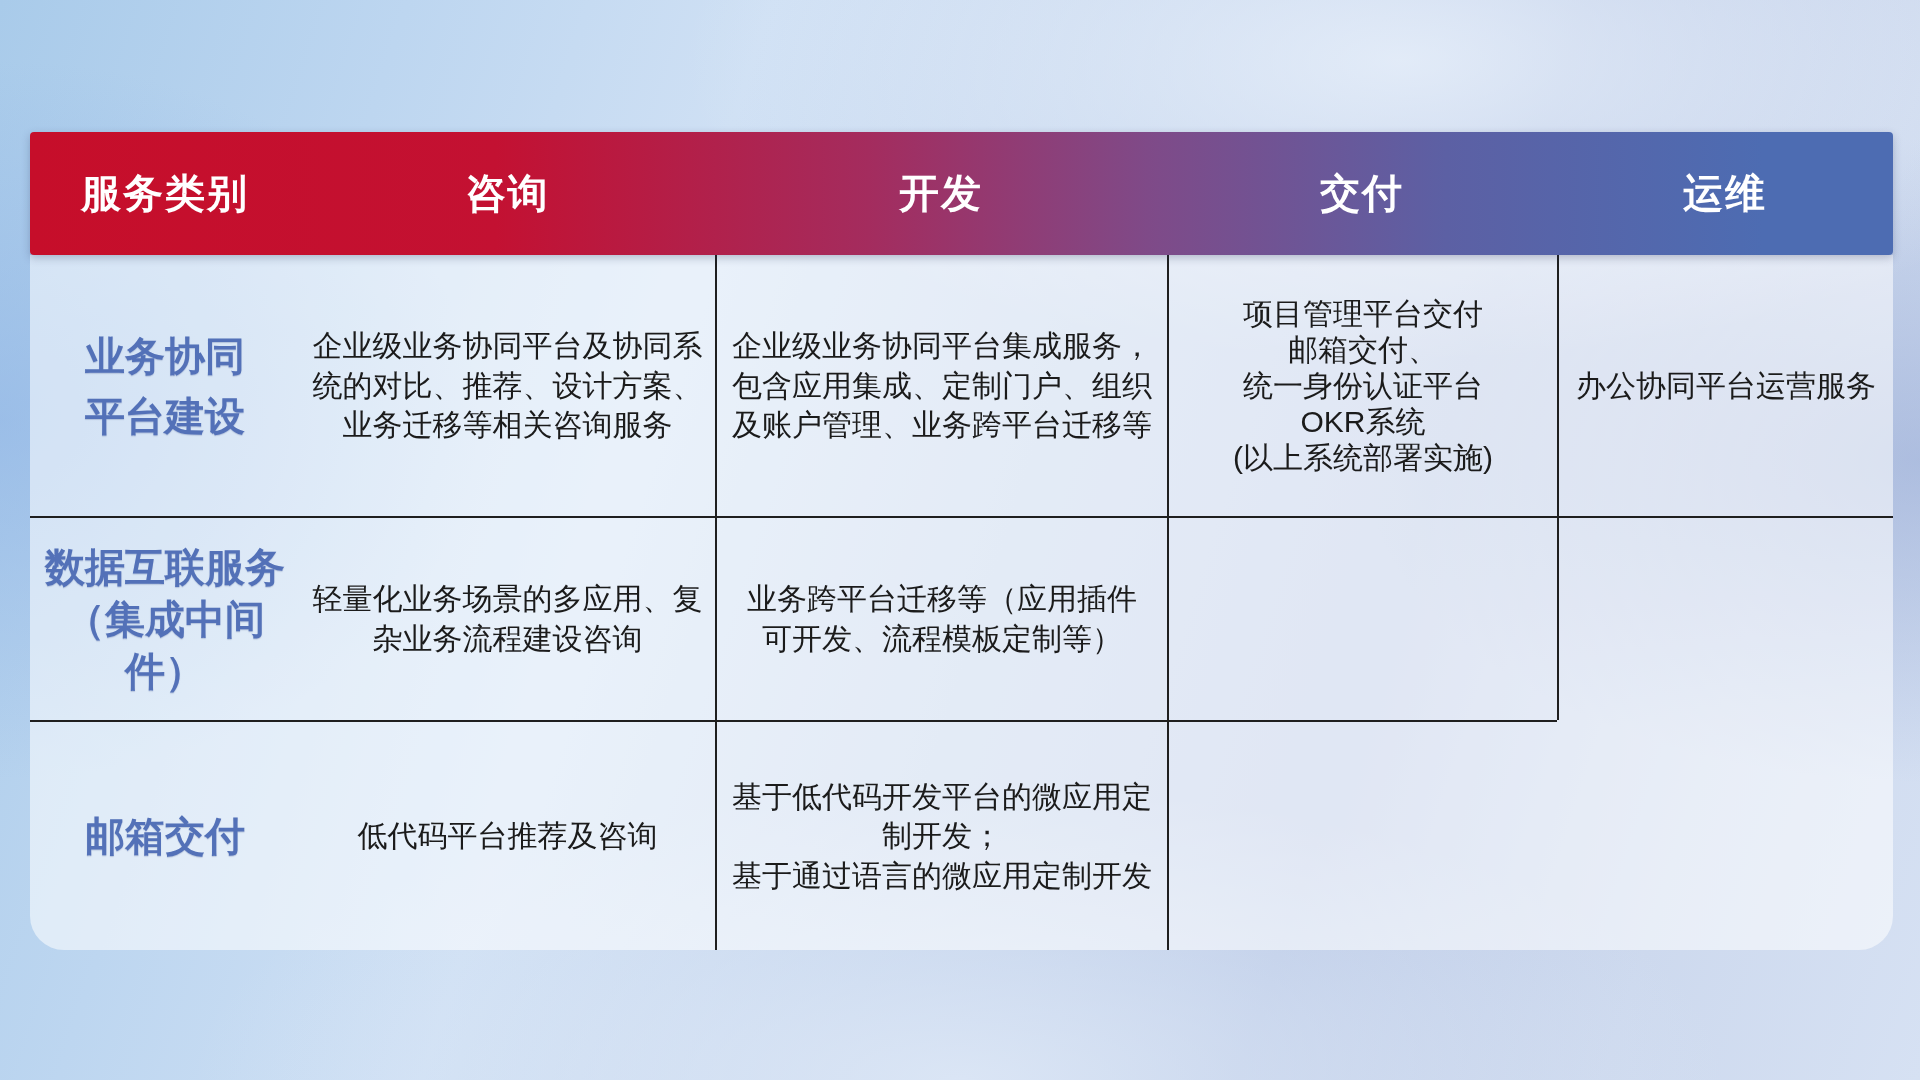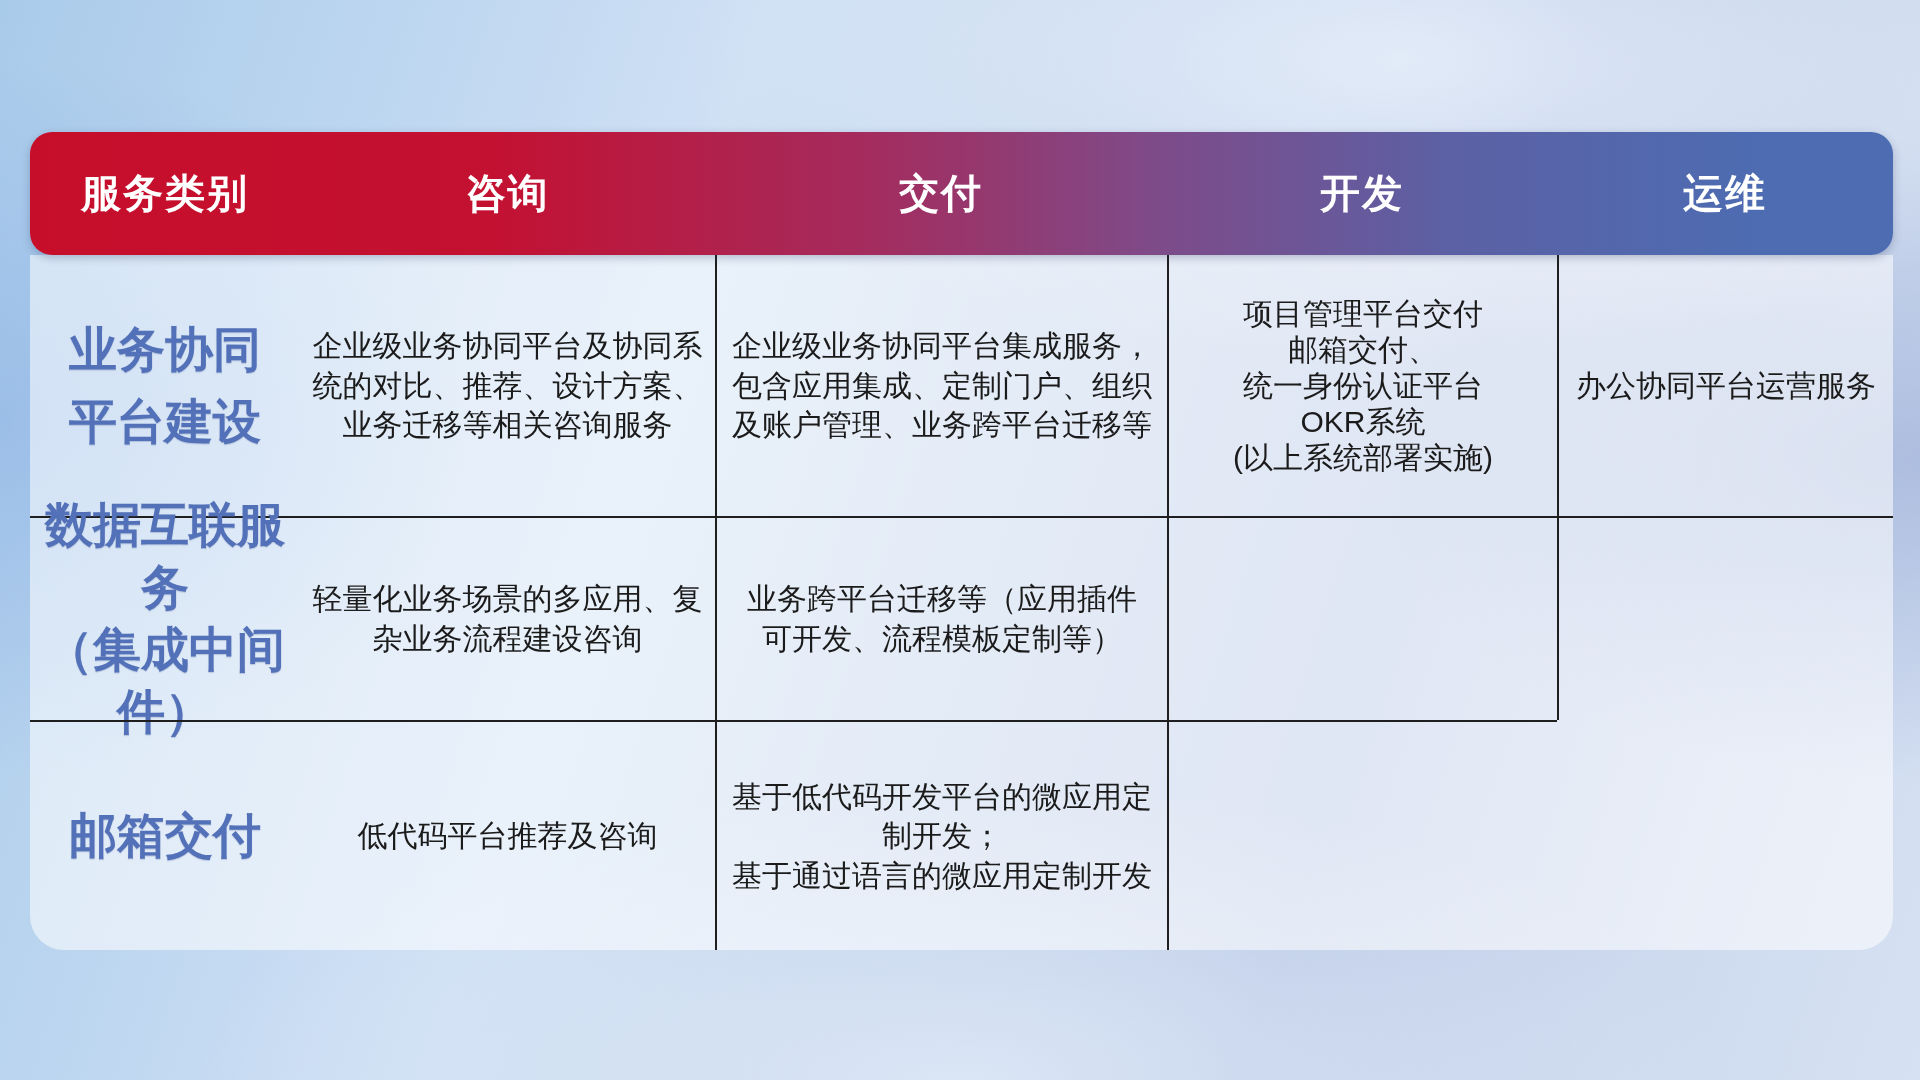--- a/index.html
+++ b/index.html
@@ -14,21 +14,21 @@
       radial-gradient(1100px 420px at 960px  1080px, rgba(223,233,247,0.85), transparent 70%),
       linear-gradient(108deg, #a9cbea 0%, #bdd6f0 18%, #cfe0f4 34%, #c2d3ec 52%, #bac9e6 70%, #cdd9ee 86%, #d6e1f3 100%);
   }
   .table-wrap {
     position: absolute;
     left: 30px; top: 132px;
     width: 1863px;
   }
   .thead {
     height: 123px;
-    border-radius: 22px;
+    border-radius: 4px;
     display: grid;
     grid-template-columns: 270px 415px 452px 390px 336px;
     align-items: center;
     background: linear-gradient(90deg,
       #c60e2a 0%, #c31132 25%, #a42c5e 45%,
       #7f4a88 60%, #5c60a4 76%, #4d6cb2 93%, #4d6cb2 100%);
     box-shadow: 0 3px 8px rgba(45,55,95,0.28);
     position: relative;
     z-index: 2;
   }
@@ -56,38 +56,38 @@
     text-align: center;
     padding: 24px 10px;
     font-size: 30px;
     line-height: 1.32;
     color: #1b1b1b;
     white-space: pre-line;
   }
   .td.tight { line-height: 1.2; }
   .td.category {
     color: #5371b8;
-    font-size: 48px;
+    font-size: 40px;
     font-weight: bold;
     line-height: 1.5;
     text-shadow: 0 1px 1px rgba(58,78,140,0.25);
   }
   .c3, .c4, .c5 { border-left: 2px solid #1f1f1f; }
   .r2, .r3     { border-top: 2px solid #1f1f1f; }
 </style>
 </head>
 <body>
 
 <div class="table-wrap">
 
   <div class="thead">
     <div class="th">服务类别</div>
     <div class="th">咨询</div>
+    <div class="th">开发</div>
     <div class="th">交付</div>
-    <div class="th">开发</div>
     <div class="th">运维</div>
   </div>
 
   <div class="tbody">
 
     <div class="td category c1 r1">业务协同
 平台建设</div>
     <div class="td c2 r1">企业级业务协同平台及协同系
 统的对比、推荐、设计方案、
 业务迁移等相关咨询服务</div>

